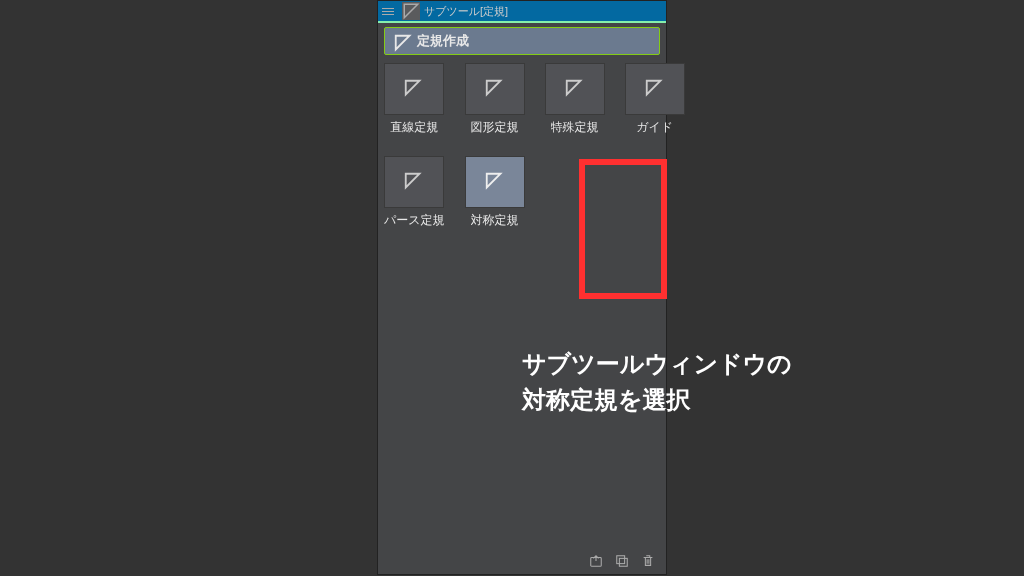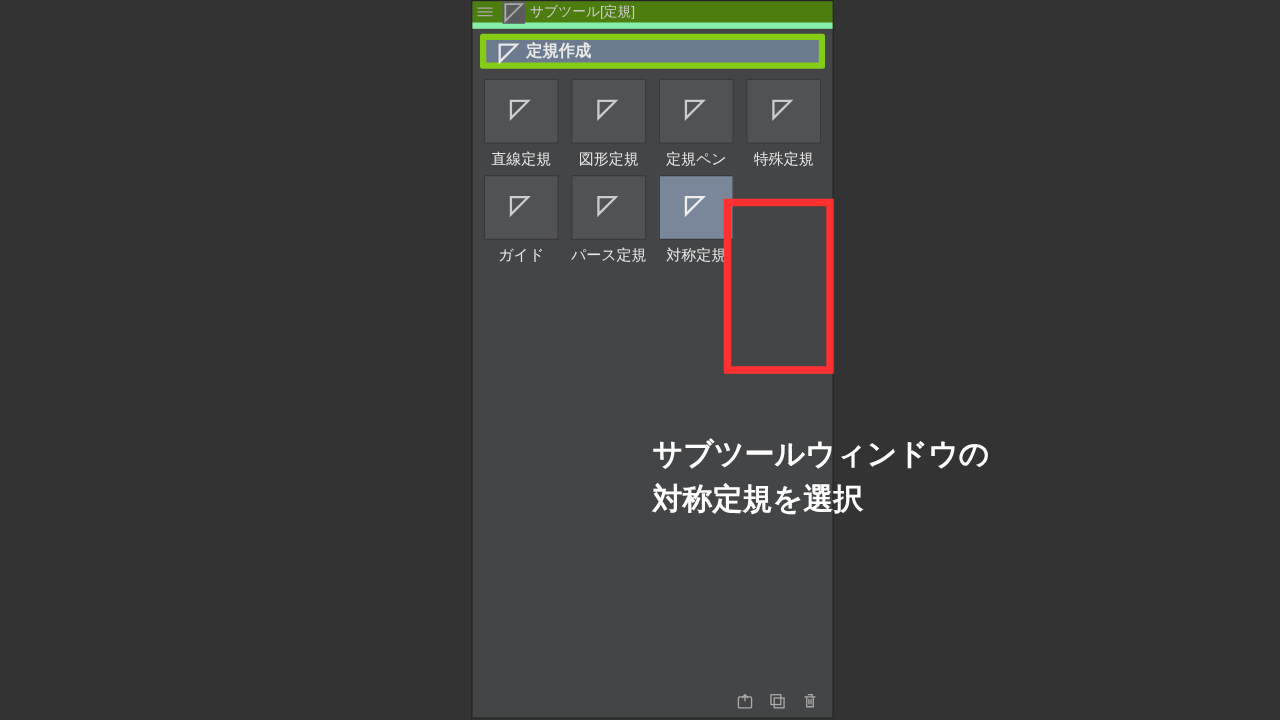--- a/index.html
+++ b/index.html
@@ -15,24 +15,24 @@
       position: absolute;
       left: 377px;
       top: 0;
       width: 290px;
       height: 575px;
       background: #444547;
       border: 1px solid #222;
     }
     .panel-header {
       height: 22px;
-      background: #4d7c0f;
-      display: flex;
-      align-items: center;
-      border-bottom: 5px solid #86efac;
+      background: #0369a1;
+      display: flex;
+      align-items: center;
+      border-bottom: 2px solid #86efac;
       padding-left: 4px;
       text-align: center;
     }
     .menu-btn {
       width: 16px;
       height: 16px;
       display: flex;
       flex-direction: column;
       justify-content: center;
       gap: 2px;
@@ -52,42 +52,42 @@
       margin-right: 4px;
       position: relative;
     }
     .header-title {
       font-size: 11px;
       color: #ccc;
     }
     .category-tab {
       margin: 4px 6px 8px 6px;
       background: #6b7a8f;
-      border: 5px solid #84cc16;
+      border: 1px solid #84cc16;
       border-radius: 2px;
       height: 28px;
       display: flex;
       align-items: center;
       padding: 0 8px;
       cursor: pointer;
     }
     .category-tab .ruler-icon {
       width: 16px;
       height: 16px;
       margin-right: 8px;
     }
     .category-label {
       font-size: 13px;
       color: #e8e8e8;
       font-weight: bold;
     }
     .tool-grid {
       display: grid;
       grid-template-columns: repeat(4, 1fr);
-      gap: 4px;
+      gap: 20px;
       padding: 0 6px;
     }
     .tool-cell {
       display: flex;
       flex-direction: column;
       align-items: center;
       cursor: pointer;
     }
     .tool-icon-box {
       width: 60px;
@@ -189,28 +189,20 @@
           </svg>
       </div>
       <div class="tool-label">図形定規</div>
     </div>
     <div class="tool-cell">
       <div class="tool-icon-box">
         <svg viewBox="0 0 24 24">
             <path d="M3 3 L18 3 L3 18 Z" fill="none" stroke="#ccc" stroke-width="2"></path>
           </svg>
       </div>
-      <div class="tool-label">定規ペン</div>
-    </div>
-    <div class="tool-cell">
-      <div class="tool-icon-box">
-        <svg viewBox="0 0 24 24">
-            <path d="M3 3 L18 3 L3 18 Z" fill="none" stroke="#ccc" stroke-width="2"></path>
-          </svg>
-      </div>
       <div class="tool-label">特殊定規</div>
     </div>
     <div class="tool-cell">
       <div class="tool-icon-box">
         <svg viewBox="0 0 24 24">
             <path d="M3 3 L18 3 L3 18 Z" fill="none" stroke="#ccc" stroke-width="2"></path>
           </svg>
       </div>
       <div class="tool-label">ガイド</div>
     </div>

